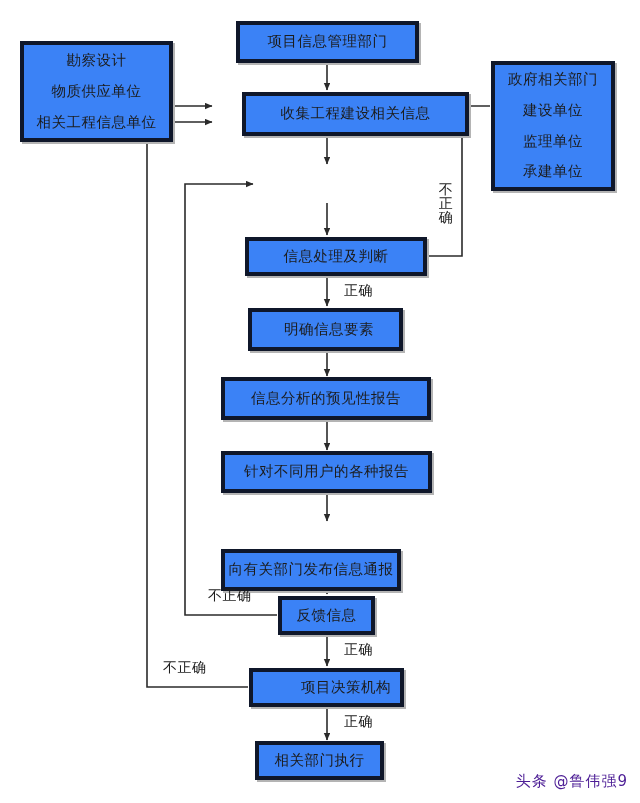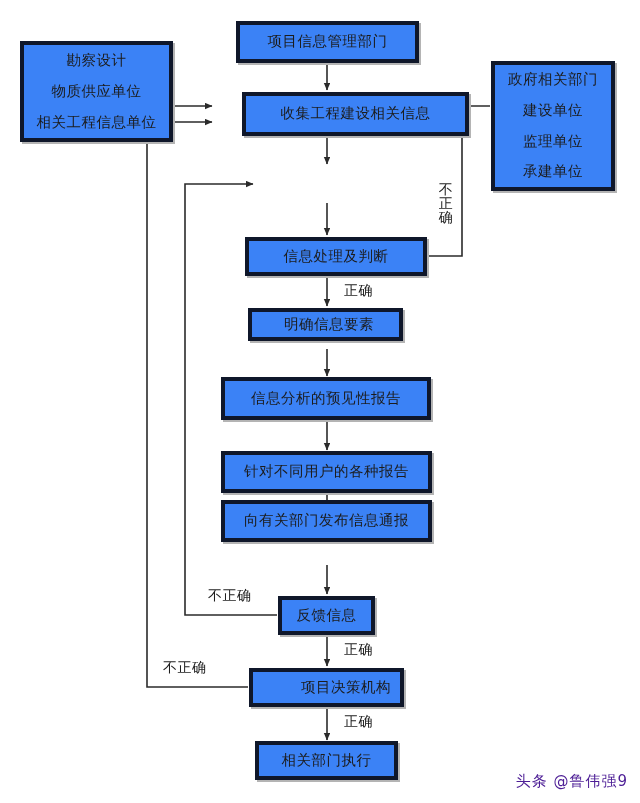--- a/index.html
+++ b/index.html
@@ -145,45 +145,45 @@
 
   <div class="node" style="left:214px; top:92px; width:227px; height:44px;margin-left:28px;">
     <span class="line">收集工程建设相关信息</span>
   </div>
 
 
   <div class="node" style="left:245px; top:237px; width:182px; height:39px;">
     <span class="line">信息处理及判断</span>
   </div>
 
-  <div class="node" style="left:248px; top:308px; width:155px; height:33px;padding-left:7px;">
+  <div class="node" style="left:248px; top:308px; width:155px; height:43px;padding-left:7px;">
     <span class="line">明确信息要素</span>
   </div>
 
   <div class="node" style="left:221px; top:377px; width:210px; height:43px;">
     <span class="line">信息分析的预见性报告</span>
   </div>
 
   <div class="node" style="left:221px; top:451px; width:211px; height:42px;">
     <span class="line">针对不同用户的各种报告</span>
   </div>
 
-  <div class="node" style="left:221px; top:500px; width:211px; height:42px;">
+  <div class="node" style="left:221px; top:549px; width:180px; height:42px;">
     <span class="line">向有关部门发布信息通报</span>
   </div>
 
   <div class="node" style="left:278px; top:596px; width:97px; height:39px;">
     <span class="line">反馈信息</span>
   </div>
 
   <div class="node" style="left:249px; top:668px; width:155px; height:39px;padding-left:39px;">
     <span class="line">项目决策机构</span>
   </div>
 
-  <div class="node" style="left:255px; top:741px; width:143px; height:39px;">
+  <div class="node" style="left:255px; top:741px; width:129px; height:39px;">
     <span class="line">相关部门执行</span>
   </div>
 
   <div class="edge-label vertical" style="left:438px; top:182px;">不正确</div>
 
   <div class="edge-label" style="left:344px; top:282px;">正确</div>
 
   <div class="edge-label" style="left:208px; top:587px;">不正确</div>
 
   <div class="edge-label" style="left:344px; top:641px;">正确</div>

